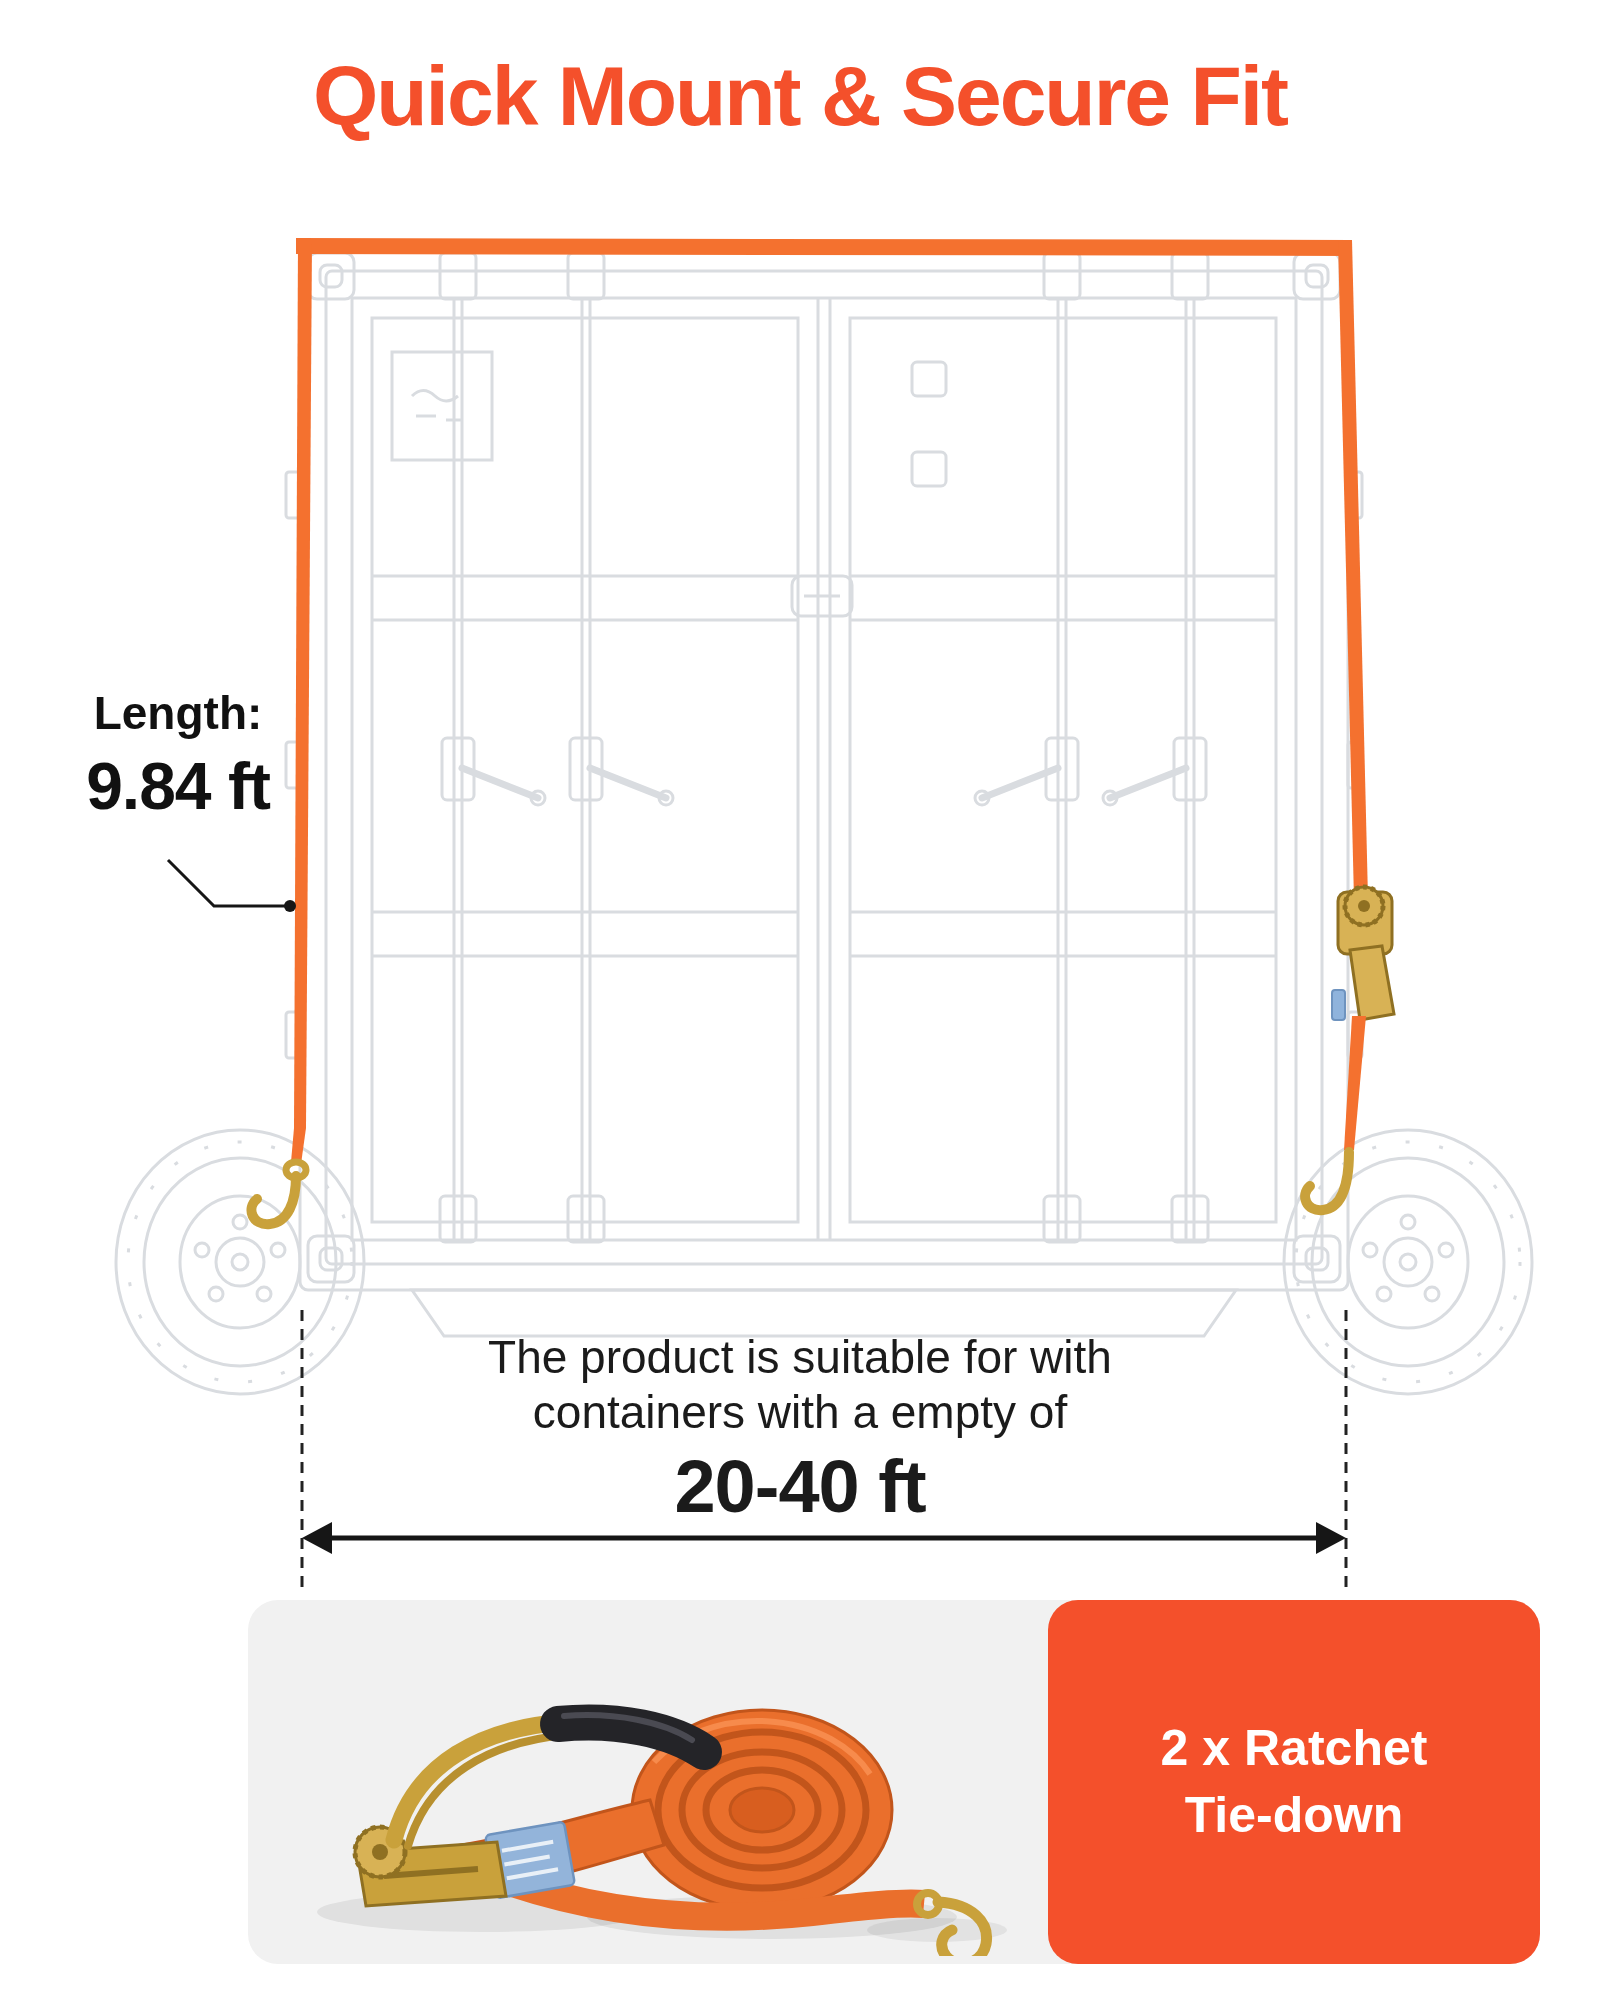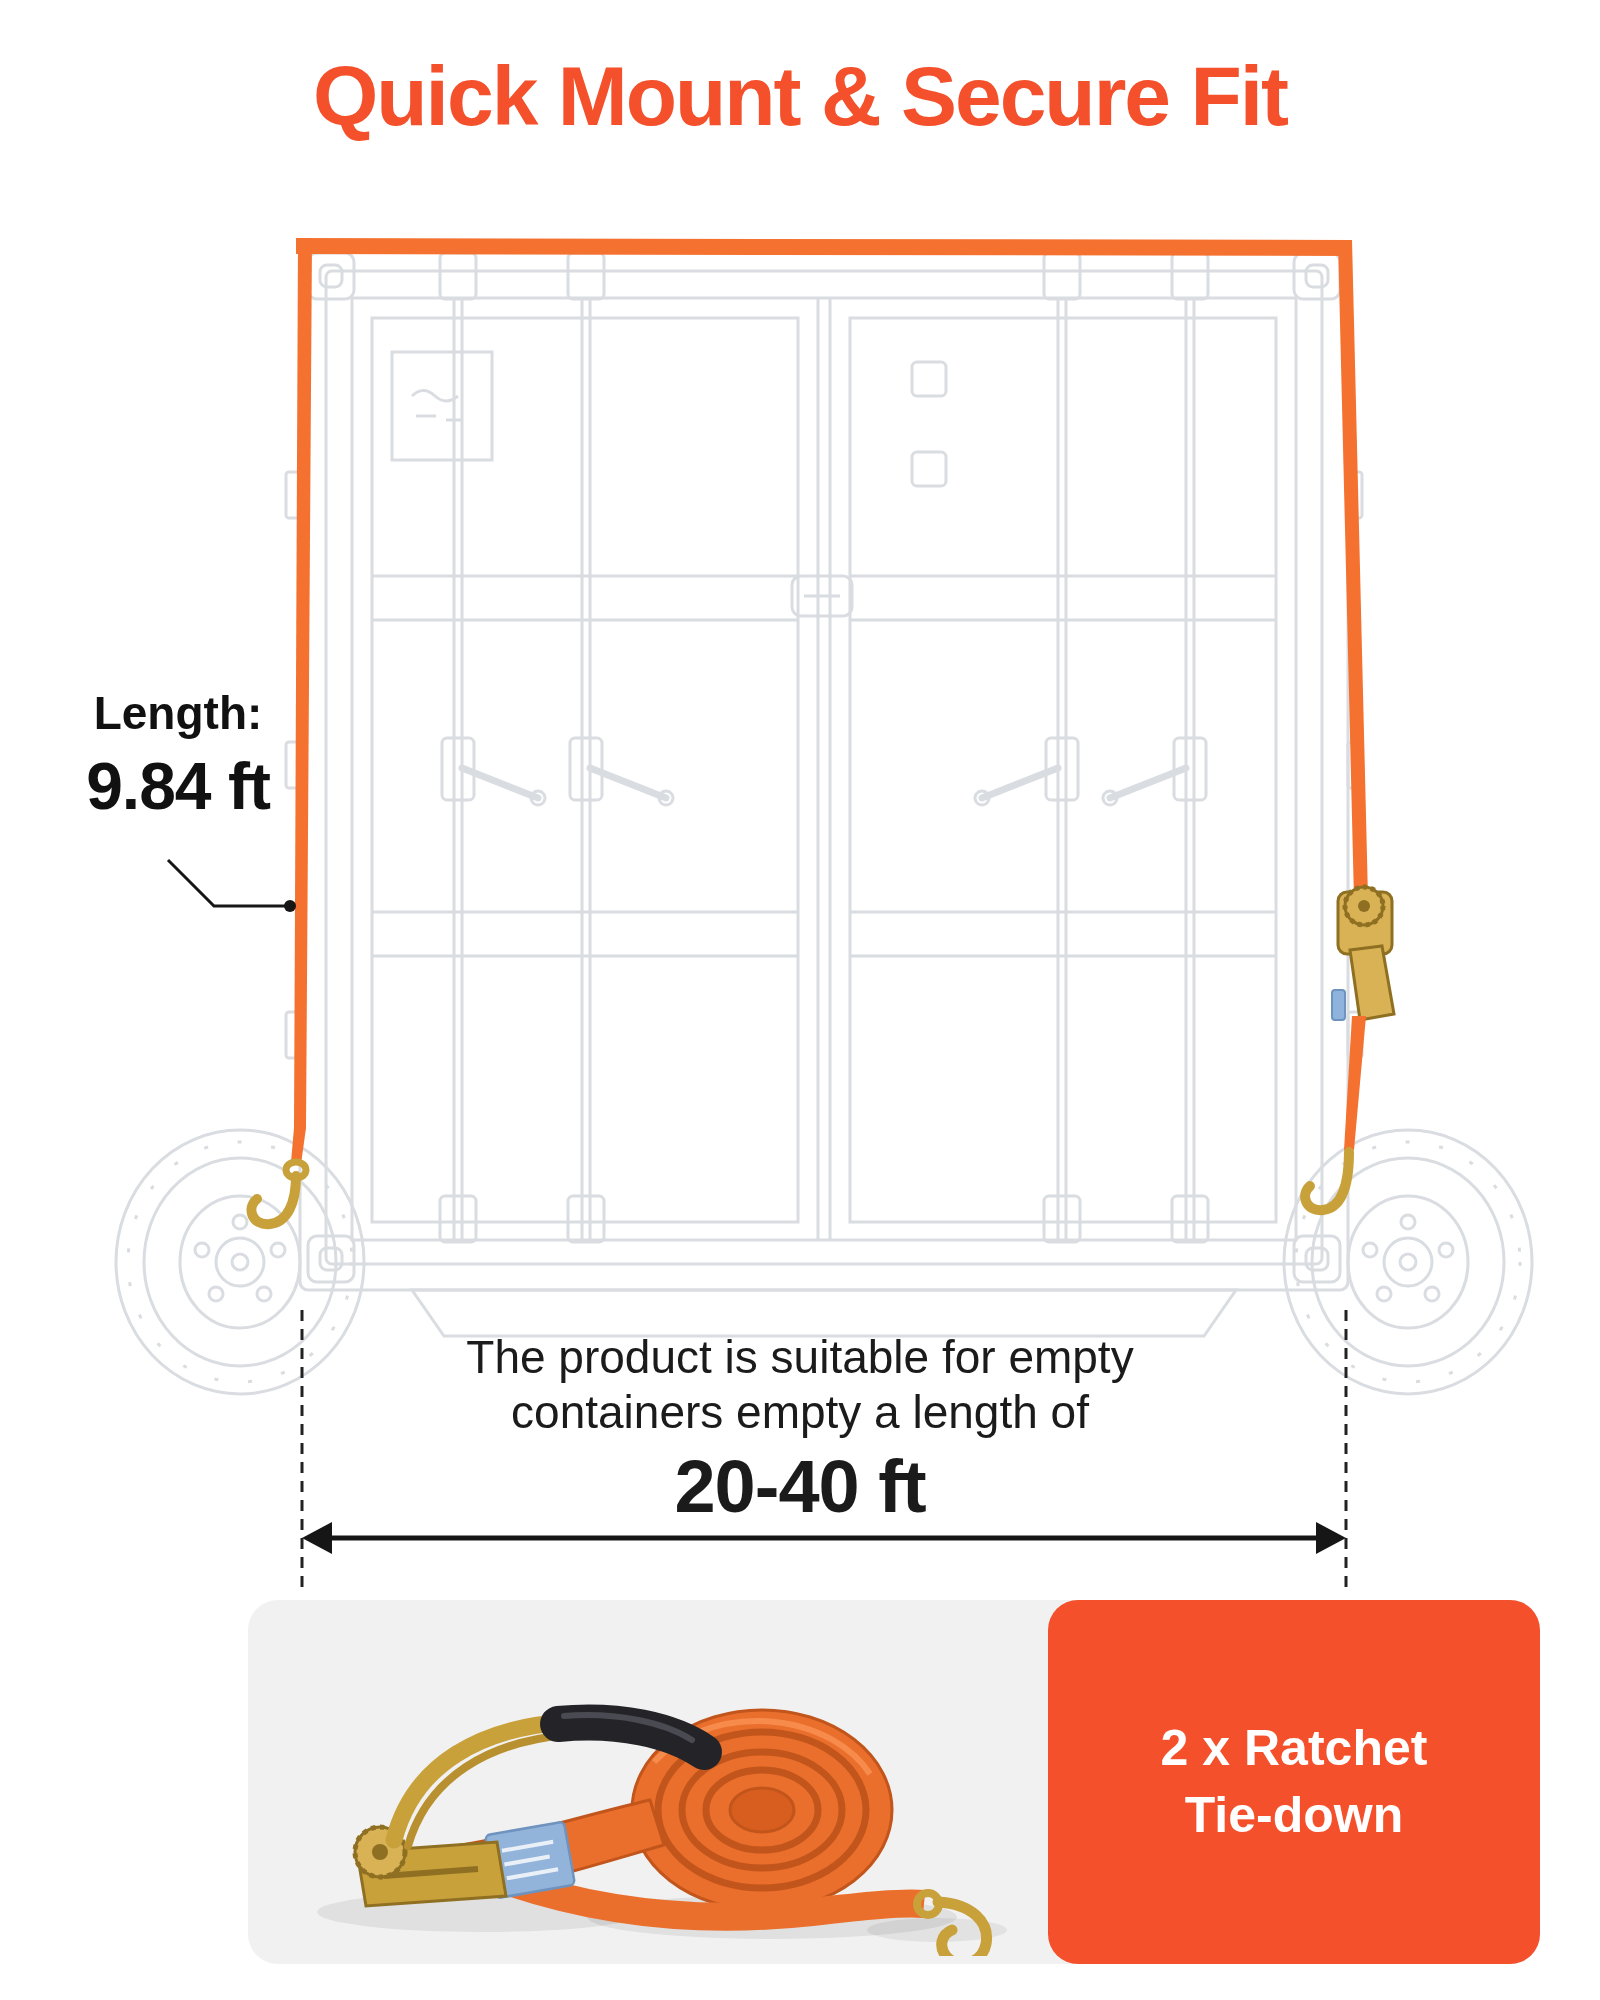--- a/index.html
+++ b/index.html
@@ -238,22 +238,22 @@
   </svg>
 
   <h1 class="title">Quick Mount &amp; Secure Fit</h1>
 
   <div class="length-block">
     <div class="lbl">Length:</div>
     <div class="val">9.84 ft</div>
   </div>
 
   <div class="suit-block">
-    <div class="l1">The product is suitable for empty</div>
-    <div class="l2">containers empty a length of</div>
+    <div class="l1">The product is suitable for with</div>
+    <div class="l2">containers with a empty of</div>
     <div class="range">20-40 ft</div>
   </div>
 
   <div class="card"></div>
 
   <svg class="photo" viewBox="0 0 752 344">
 
     <g>
       <ellipse cx="210" cy="300" rx="165" ry="20" fill="rgba(0,0,0,0.07)"></ellipse>
       <ellipse cx="500" cy="305" rx="185" ry="22" fill="rgba(0,0,0,0.07)"></ellipse>

